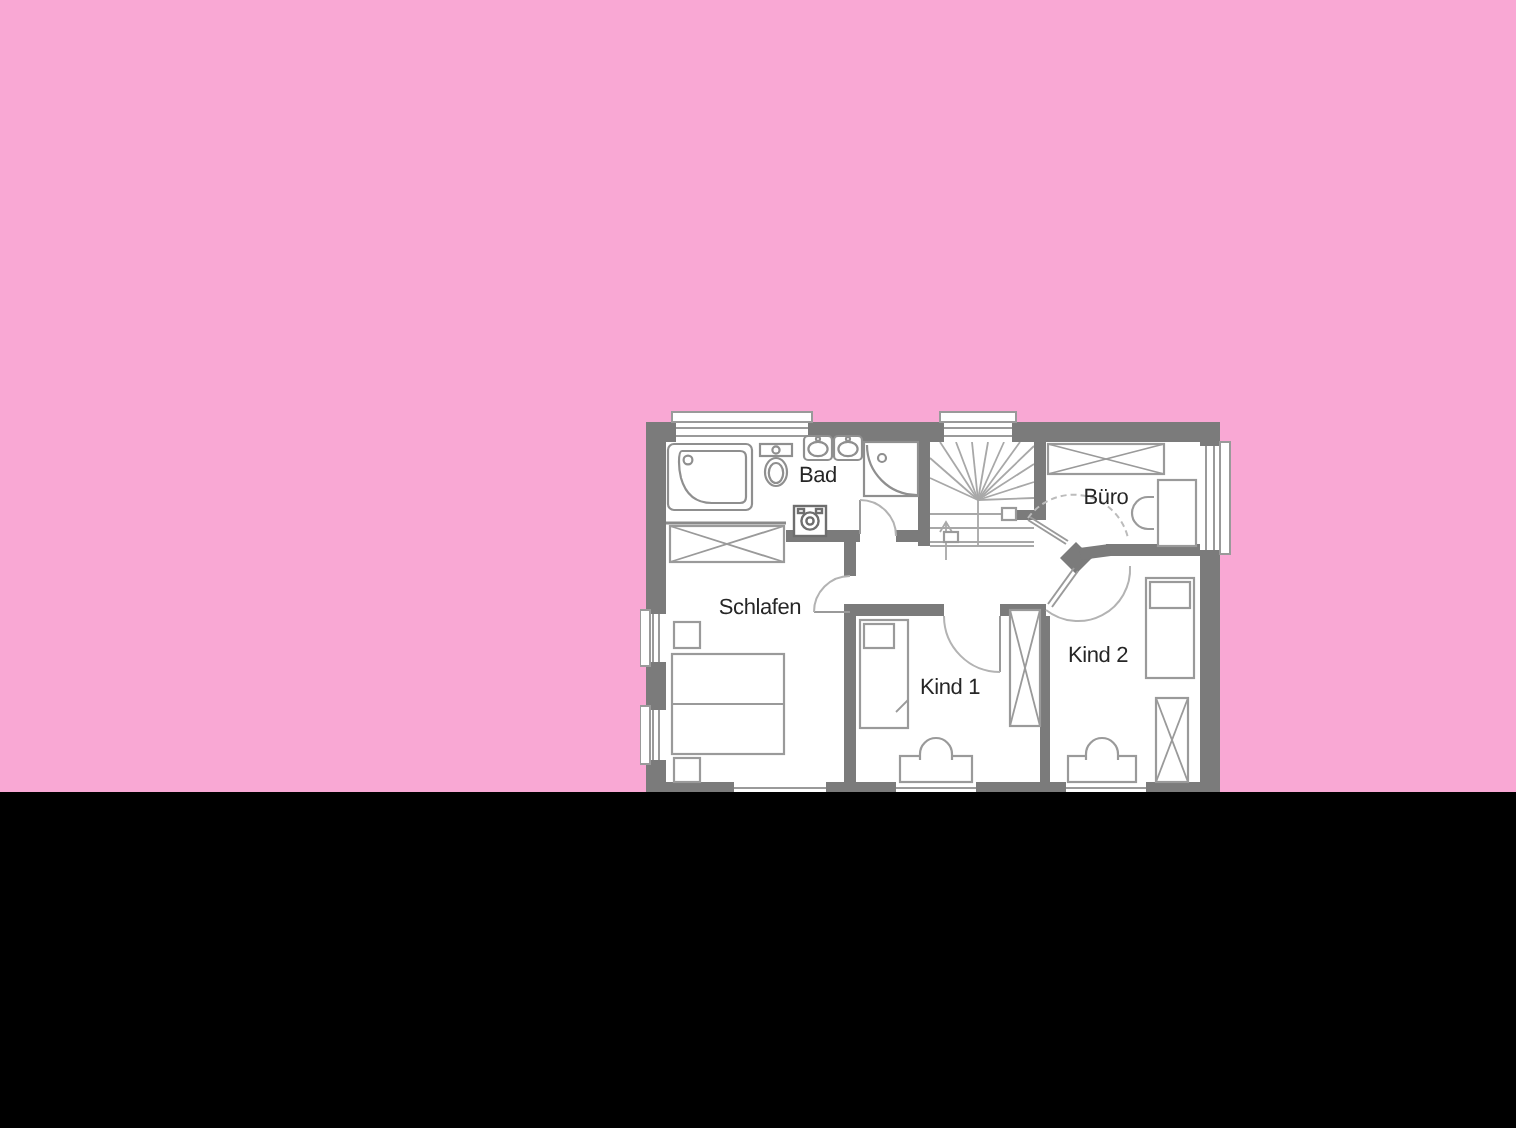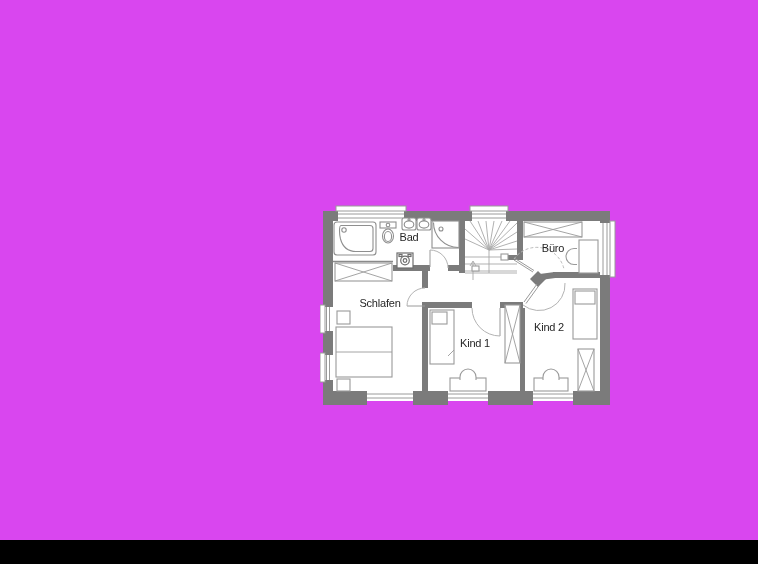--- a/index.html
+++ b/index.html
@@ -1,16 +1,16 @@
 <!DOCTYPE html>
 <html><head>
 <meta charset="utf-8">
 <style>
   html,body{margin:0;padding:0;background:#000;}
-  .stage{position:relative;width:758px;height:540px;background:#d946ef;overflow:hidden;}
+  .stage{position:relative;width:758px;height:396px;background:#f9a8d4;overflow:hidden;}
   .plan{position:absolute;left:320px;top:203px;width:296px;height:212px;}
   .wall{fill:#7b7b7b;}
   .floor{fill:#ffffff;}
   .win{fill:#ffffff;}
   .wline{stroke:#9a9a9a;stroke-width:1;fill:none;}
   .sill{fill:#ffffff;stroke:#9a9a9a;stroke-width:1;}
   .furn{fill:#ffffff;stroke:#9a9a9a;stroke-width:1.1;}
   .fix{fill:#ffffff;stroke:#8f8f8f;stroke-width:1.1;}
   .fixl{fill:none;stroke:#8f8f8f;stroke-width:1.1;}
   .fixd{fill:#ffffff;stroke:#6e6e6e;stroke-width:1.2;}

